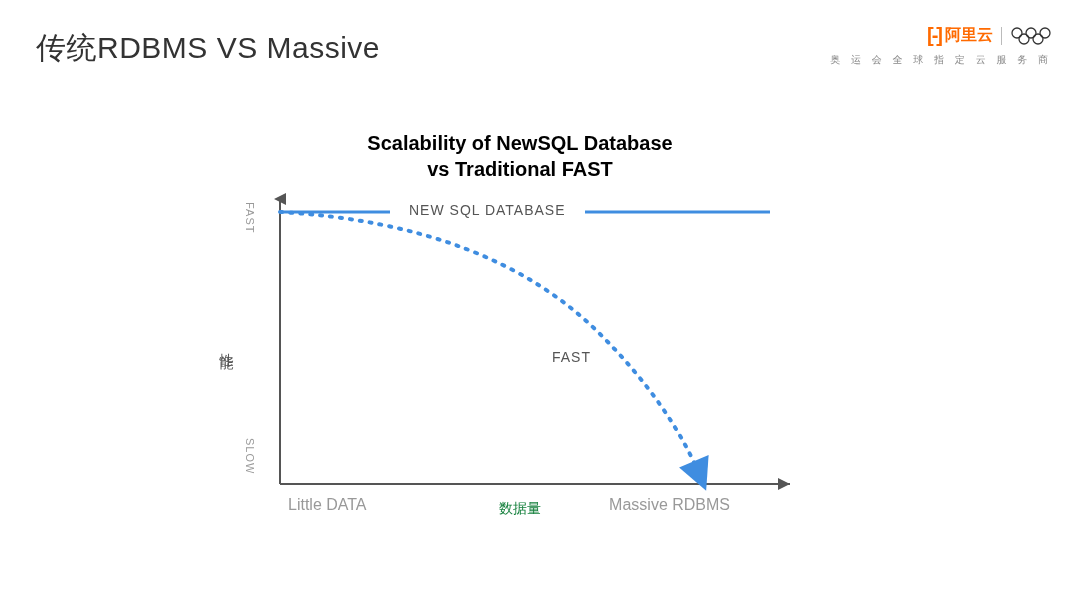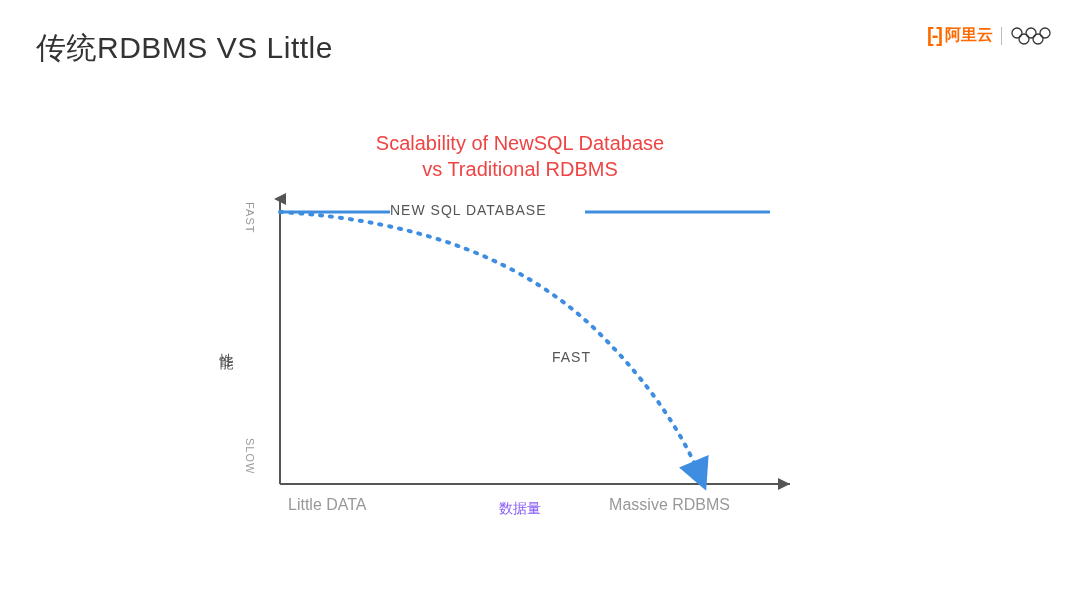--- a/index.html
+++ b/index.html
@@ -63,23 +63,23 @@
     }
     .chart-container {
       position: absolute;
       left: 240px;
       top: 130px;
       width: 560px;
       height: 380px;
     }
     .chart-title {
       text-align: center;
-      color: #ef4444;
+      color: #000000;
       font-size: 20px;
-      font-weight: 400;
+      font-weight: 700;
       line-height: 1.3;
       margin-bottom: 12px;
     }
     .plot-area {
       position: relative;
       width: 100%;
       height: 300px;
     }
     .y-axis-label {
       position: absolute;
@@ -100,75 +100,76 @@
       letter-spacing: 1px;
     }
     .y-tick.fast { top: 8px; }
     .y-tick.slow { bottom: 20px; }
     .x-axis-label {
       position: absolute;
       left: 50%;
       bottom: -24px;
       transform: translateX(-50%);
       font-size: 14px;
-      color: #8b5cf6;
+      color: #15803d;
     }
     .x-tick {
       position: absolute;
       bottom: -20px;
       font-size: 16px;
       color: #999;
     }
     .x-tick.little { left: 48px; }
     .x-tick.massive { right: 70px; }
     .series-label {
       position: absolute;
       font-size: 14px;
       color: #555;
       letter-spacing: 1px;
     }
-    .series-label.newsql { left: 150px; top: 8px; }
+    .series-label.newsql { left: 169px; top: 8px; }
     .series-label.rdbms { left: 312px; top: 155px; }
     svg.axes, svg.lines {
       position: absolute;
       left: 0;
       top: 0;
       width: 100%;
       height: 100%;
       overflow: visible;
     }
   </style>
 </head>
 <body>
 
-<div class="slide-title">传统RDBMS VS Little</div>
+<div class="slide-title">传统RDBMS VS Massive</div>
 
 <div class="logo-block">
   <div class="logo-row">
     <div class="ali-logo">
       <span class="bracket">[-]</span>
       <span>阿里云</span>
     </div>
     <div class="divider"></div>
     <div class="olympic">
       <svg width="42" height="20" viewBox="0 0 42 20">
         <circle cx="7" cy="7" r="5" fill="none" stroke="#333" stroke-width="1.3"></circle>
         <circle cx="21" cy="7" r="5" fill="none" stroke="#333" stroke-width="1.3"></circle>
         <circle cx="35" cy="7" r="5" fill="none" stroke="#333" stroke-width="1.3"></circle>
         <circle cx="14" cy="13" r="5" fill="none" stroke="#333" stroke-width="1.3"></circle>
         <circle cx="28" cy="13" r="5" fill="none" stroke="#333" stroke-width="1.3"></circle>
       </svg>
     </div>
   </div>
+  <div class="tagline">奥 运 会 全 球 指 定 云 服 务 商</div>
 </div>
 
 <div class="chart-container">
   <div class="chart-title">
     <span>Scalability of NewSQL Database</span><br>
-    <span>vs Traditional RDBMS</span>
+    <span>vs Traditional FAST</span>
   </div>
 
   <div class="plot-area">
     <div class="y-axis-label">性能</div>
     <div class="y-tick fast">FAST</div>
     <div class="y-tick slow">SLOW</div>
 
     <div class="x-axis-label">数据量</div>
     <div class="x-tick little">Little DATA</div>
     <div class="x-tick massive">Massive RDBMS</div>

